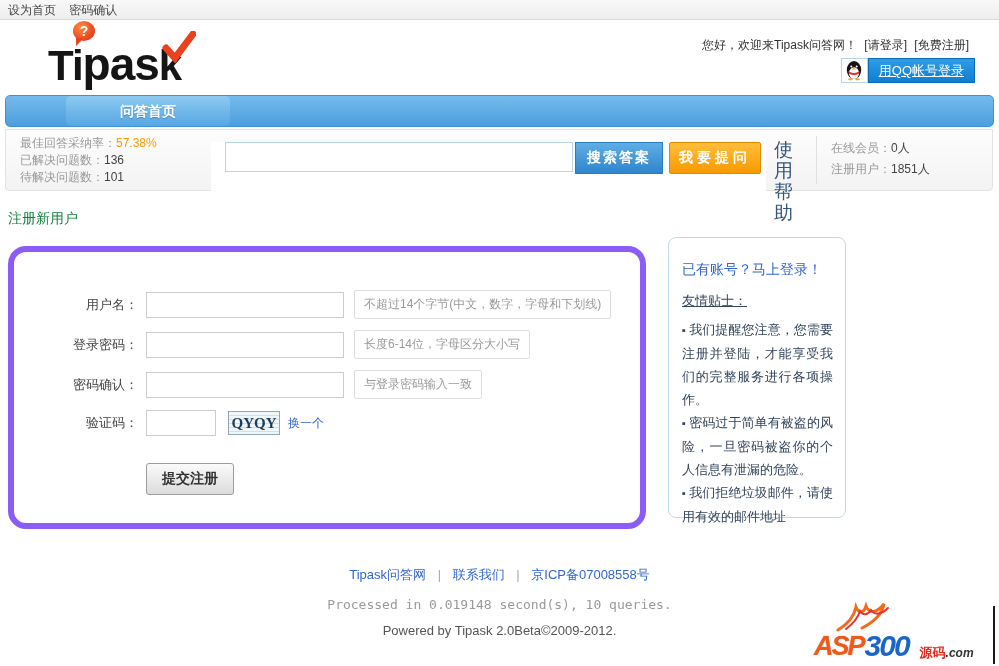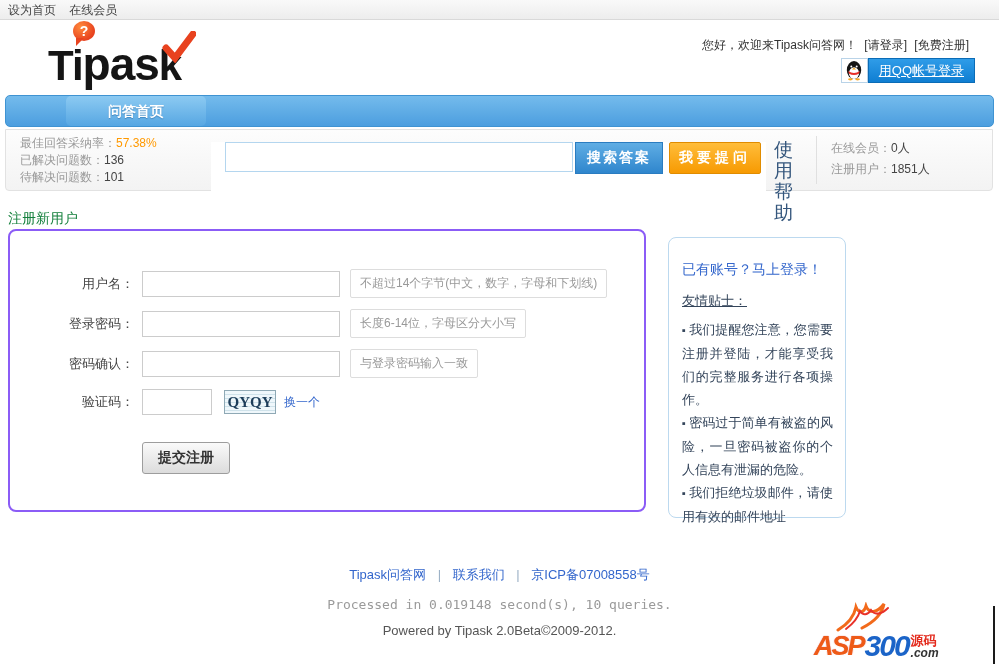--- a/index.html
+++ b/index.html
@@ -31,21 +31,21 @@
   .hdr-welcome a { color:#333; margin-left:4px;text-align:center; }
   .qq-widget { position:absolute; right:24px; top:37px; display:flex; align-items:stretch; height:25px; cursor:pointer; }
   .qq-face { width:27px; background:#fff; border:1px solid #b9d3e8; display:flex;
     align-items:center; justify-content:center; }
   .qq-btn { background:linear-gradient(#2f9ce8,#0f7ed2); border:1px solid #0b6cb6;
     color:#fff; font-size:13px; padding:0 10px; line-height:23px;text-decoration:underline; }
 
   
   .nav { position:absolute; left:5px; top:95px; width:989px; height:32px;
     background:linear-gradient(#74bbec,#4c9edf); border:1px solid #3f93d2; border-radius:5px; }
-  .nav-tab { position:absolute; left:60px; top:0; width:140px; height:30px;
+  .nav-tab { position:absolute; left:60px; top:0; width:164px; height:30px;
     background:linear-gradient(#8ccaf2,#57a7e3); border-radius:5px;
     color:#fff; font-size:14px; font-weight:bold; text-align:center; line-height:30px;
     text-shadow:0 1px 1px rgba(0,60,120,.35); cursor:pointer; }
 
   
   .statsbar { position:absolute; left:5px; top:129px; width:988px; height:62px;
     background:linear-gradient(#fdfdfd,#f3f3f3); border:1px solid #e2e2e2;
     border-radius:0 0 4px 4px; }
   .stat-col { position:absolute; left:14px; top:5px; font-size:12px; line-height:17px; }
   .stat-row .lb { color:#999; }
@@ -63,22 +63,22 @@
     font-weight:bold; cursor:pointer; letter-spacing:4px; border-radius:2px; }
   .help-link { position:absolute; left:768px; top:9px; width:30px; font-size:19px;
     color:#35577d; line-height:21px; }
   .stats-sep { position:absolute; left:810px; top:6px; width:1px; height:48px; background:#e0e0e0; }
   .member-col { position:absolute; left:825px; top:8px; font-size:12px; line-height:21px; }
   .member-col .lb { color:#999; }
   .member-col .vl { color:#444; }
 
   
   .main-title { position:absolute; left:8px; top:210px; font-size:14px; color:#15803d; }
-  .form-panel { position:absolute; left:8px; top:229px; width:638px; height:283px;
-    border:2px solid #8b5cf6; border-radius:8px; background:#fff; }
+  .form-panel { position:absolute; left:8px; top:246px; width:638px; height:283px;
+    border:6px solid #8b5cf6; border-radius:18px; background:#fff; }
   .frm-row { display:flex; align-items:center; margin-bottom:11px; }
   .frm-row:first-child { margin-top:38px; }
   .frm-label { width:124px; text-align:right; font-size:13px; color:#444; margin-right:8px; }
   .frm-input { width:198px; height:26px; border:1px solid #ccc; outline:none;
     font-size:13px; padding:0 4px; }
   .frm-hint { margin-left:10px; border:1px solid #ddd; background:#fff; color:#999;
     font-size:12px; padding:5px 9px; border-radius:2px; white-space:nowrap; }
   .cap-input { width:70px; height:26px; border:1px solid #ccc; outline:none;
     font-size:13px; padding:0 4px; }
   .cap-img { margin-left:12px; width:52px; height:24px; border:1px solid #8fa9b5;
@@ -109,33 +109,33 @@
   .foot-powered { margin-top:11px; font-size:13px; color:#555; }
 
   
   .watermark { position:absolute; right:10px; bottom:0; width:175px; height:62px; }
   .wm-flame { position:absolute; left:18px; top:-2px; }
   .wm-row { position:absolute; left:0; top:28px; display:flex; align-items:flex-end; }
   .wm-asp { font-style:italic; font-weight:bold; font-size:27px; line-height:26px;
     color:#ee5a17; letter-spacing:-2px; text-shadow:0 1px 0 #fff,0 0 1px #c33; }
   .wm-300 { font-style:italic; font-weight:bold; font-size:30px; line-height:27px;
     color:#1b64c8; letter-spacing:-2px; margin-left:1px; }
-  .wm-right { display:flex; flex-direction:column; margin-left:2px; line-height:12px; }
+  .wm-right { display:flex; flex-direction:row; margin-left:11px; line-height:12px; }
   .wm-yuanma { color:#e32b1e; font-size:13px; font-weight:bold; }
   .wm-com { color:#333; font-size:12px; font-weight:bold; font-style:italic; }
   .wm-line { position:absolute; right:-6px; top:2px; width:2px; height:58px; background:#1a1a1a; }
 </style>
 </head>
 <body>
 
 <div id="page">
 
   <div class="topbar">
     <a>设为首页</a>
-    <a>在线会员</a>
+    <a>密码确认</a>
   </div>
 
   <div class="header">
     <div class="logo">
       <div class="logo-text"><span>Ti</span><span class="lp2">pas</span><span>k</span></div>
       <div class="logo-bubble">?</div>
       <div class="logo-check">
         <svg width="36" height="32" viewBox="0 0 36 32">
           <path d="M6 17 L15 27 L33 3" stroke="#e8421f" stroke-width="7" fill="none" stroke-linecap="round"></path>
         </svg>

